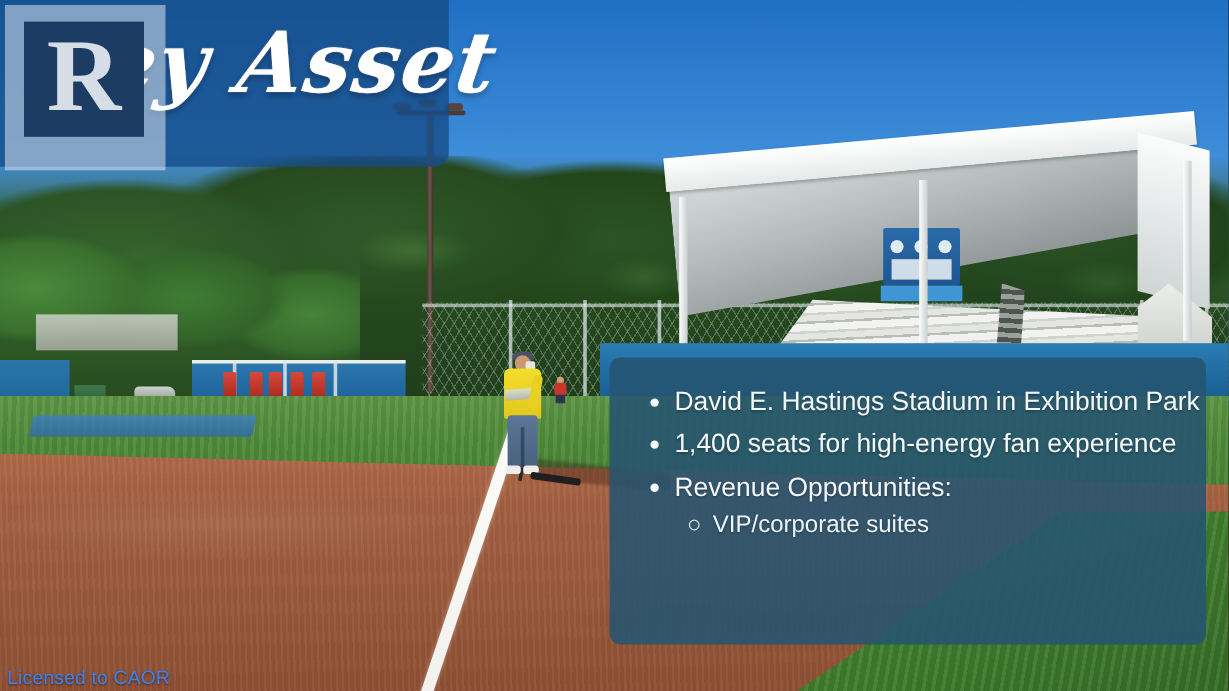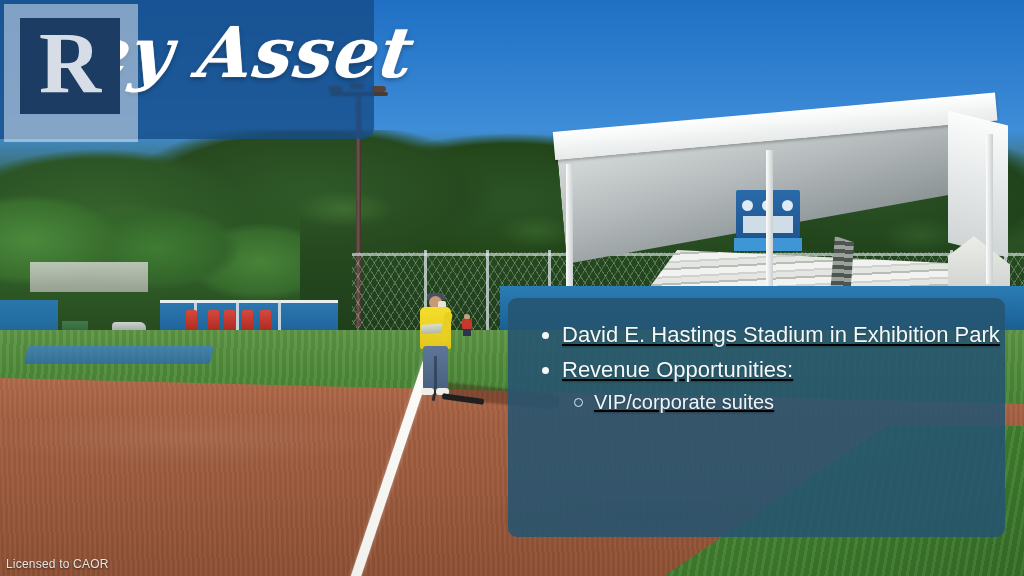--- a/index.html
+++ b/index.html
@@ -295,21 +295,20 @@
     font-size:23px; letter-spacing:.5px; color:#1d3c63; font-weight:400;
   }
   .realtor-word sup { font-size:10px; vertical-align:super; }
 
   
   .info-panel {
     position:absolute; left:508px; top:298px; width:497px; height:239px;
     background:rgba(38,84,113,.88);
     border-radius:9px;
     padding:22px 20px 18px 24px;
-    text-decoration:underline;
   }
   .bullets { list-style:none; }
   .bullets > li {
     position:relative;
     color:#f4f8fa;
     font-size:22px;
     line-height:1.38;
     padding-left:30px;
     margin-bottom:5px;
     font-weight:400;
@@ -337,22 +336,22 @@
     content:"";
     position:absolute; left:12px; top:10px;
     width:7px; height:7px; border-radius:50%;
     border:1.5px solid #dfe9ee; background:transparent;
   }
 
   
   .licence {
     position:absolute; left:0; bottom:0; height:22px;
     padding:3px 10px 0 6px;
-    color:#e5e5e5;
-    font-size:12px;
+    color:#3b82f6;
+    font-size:16px;
     letter-spacing:.2px;
     text-shadow:0 1px 2px rgba(0,0,0,.55);
   }
 </style>
 </head>
 <body>
 
 <div id="slide">
 
   <div class="photo">
@@ -464,20 +463,23 @@
     </div>
   </div>
 
   <div class="info-panel">
     <ul class="bullets">
 
       <li>
         <span>David E. Hastings Stadium in Exhibition Park</span>
       </li>
 
+      <li>
+        <span>1,400 seats for high-energy fan experience</span>
+      </li>
 
       <li>
         <span>Revenue Opportunities:</span>
         <ul class="sub-list">
           <li>
             <span>VIP/corporate suites</span>
           </li>
         </ul>
       </li>
 

